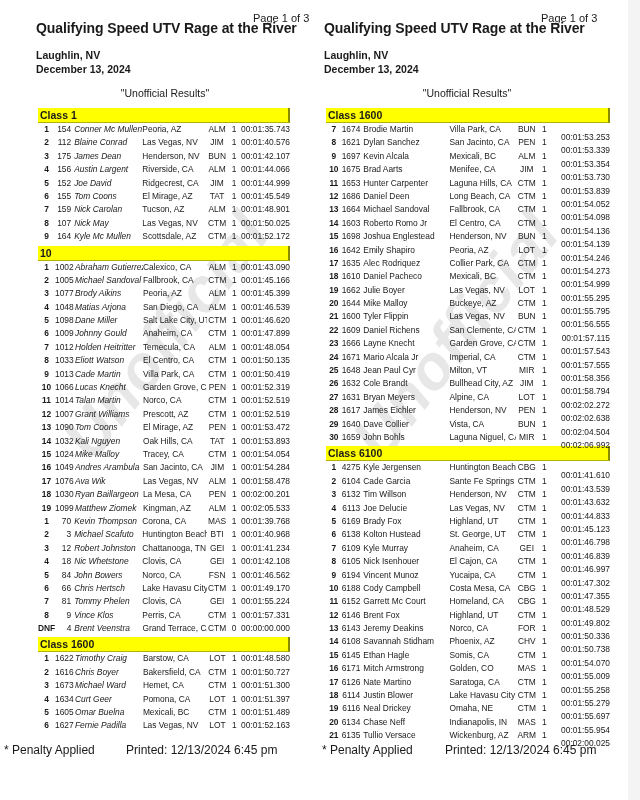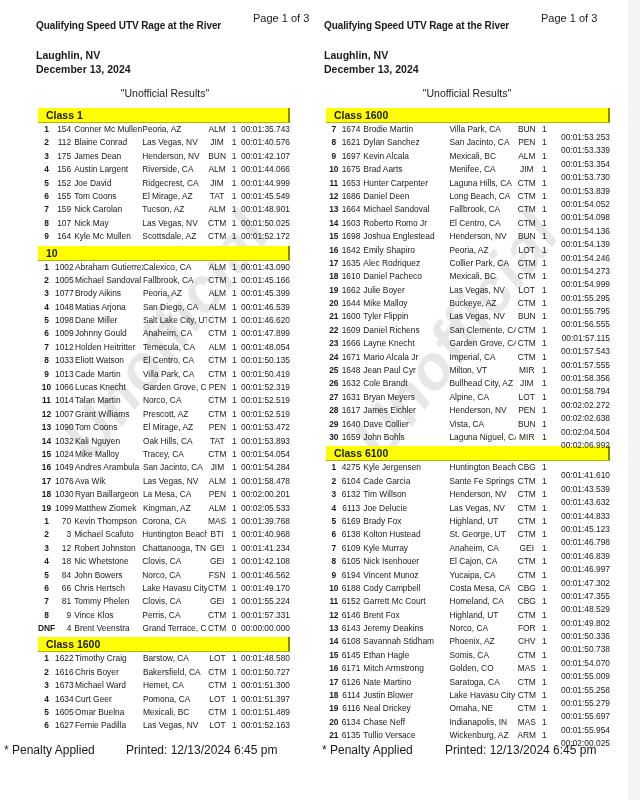--- a/index.html
+++ b/index.html
@@ -1,47 +1,47 @@
 <!DOCTYPE html>
 <html><head>
 <meta charset="utf-8">
 <style>
   * { box-sizing: border-box; margin: 0; padding: 0; }
   html, body { width: 640px; height: 800px; background: #f4f4f4; overflow: hidden; }
   body { font-family: "Liberation Sans", sans-serif; color: #1a1a1a; position: relative; }
   .sheet { position: absolute; top: 0; width: 320px; height: 800px; background: #ffffff; overflow: hidden; }
   .sheet.left { left: 0; }
   .sheet.right { left: 320px; width: 308px; }
-  .hdr-title { position: absolute; top: 20px; font-weight: bold; font-size: 10px; letter-spacing: -0.1px; }
+  .hdr-title { position: absolute; top: 20px; font-weight: bold; font-size: 14px; letter-spacing: -0.1px; }
   .hdr-page { position: absolute; top: 12px; font-size: 11px; }
   .hdr-loc { position: absolute; top: 48px; font-weight: bold; font-size: 10.5px; line-height: 14px; }
   .hdr-unoff { position: absolute; top: 87px; font-size: 10.5px; text-align: center; width: 100%; }
   .left .hdr-title { left: 36px; }
   .left .hdr-page { left: 253px; }
   .left .hdr-loc { left: 36px; }
   .left .hdr-unoff { left: 0; width: 330px; }
   .right .hdr-title { left: 4px; }
   .right .hdr-page { left: 221px; }
   .right .hdr-loc { left: 4px; }
   .right .hdr-unoff { left: -18px; width: 330px; }
   .results { position: absolute; top: 106px; }
   .left .results { left: 38px; width: 252px; }
   .right .results { left: 6px; width: 284px; }
-  .class-bar { height: 15px; background: #ffff00; font-weight: bold; font-size: 10.5px; line-height: 15px; padding-left: 8px; border-bottom: 1px solid #b3b300; border-right: 2px solid #8a8a00; margin-top: 2px; }
+  .class-bar { height: 15px; background: #ffff00; font-weight: bold; font-size: 10.5px; line-height: 15px; padding-left: 2px; border-bottom: 1px solid #b3b300; border-right: 2px solid #8a8a00; margin-top: 2px; }
   .row { display: flex; height: 13.4px; line-height: 13.4px; font-size: 8.4px; white-space: nowrap; }
   .c-pos { width: 20px; text-align: center; font-weight: bold; }
   .c-num { width: 22px; text-align: right; padding-right: 3px; }
   .c-name { width: 72px; overflow: hidden; }
   .c-city { width: 68px; overflow: hidden; }
   .c-team { width: 22px; text-align: center; }
   .c-laps { width: 14px; text-align: center; }
   .c-time { width: 52px; text-align: right; }
   .left .c-pos { width: 18px; }
   .left .c-num { width: 20px; }
-  .left .c-name { width: 72px; }
+  .left .c-name { width: 72px; font-style: italic; }
   .left .c-city { width: 68px; }
   .right .c-pos { width: 16px; }
   .right .c-num { width: 22px; }
   .right .c-name { width: 88px; }
   .right .c-city { width: 68px; }
   .right .c-time { width: 60px; margin-top: 8px; }
   .footer { position: absolute; top: 743px; font-size: 12px; }
   .left .foot-pen { left: 4px; }
   .left .foot-print { left: 126px; }
   .right .foot-pen { left: 2px; }

